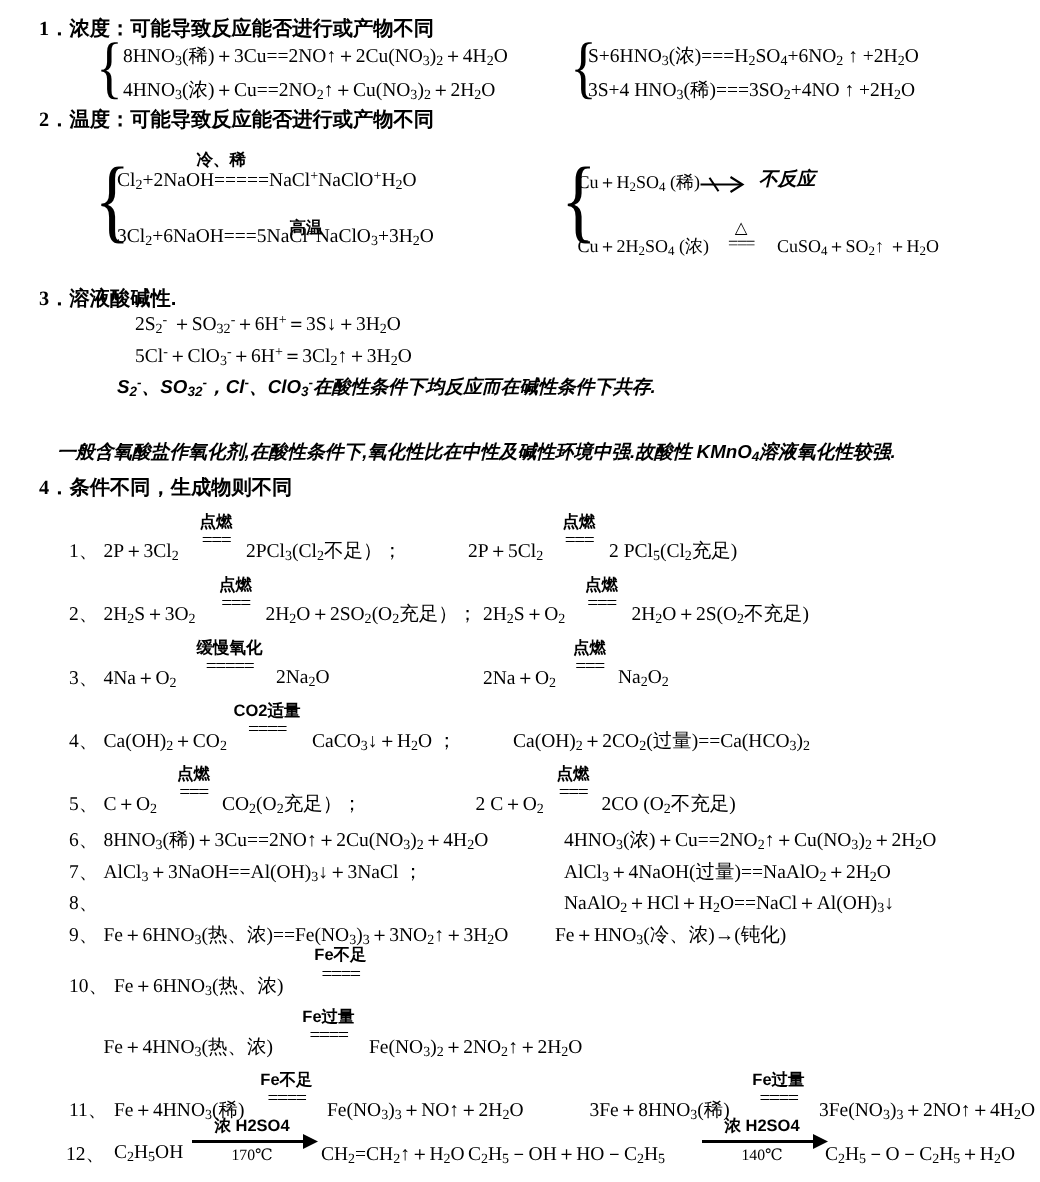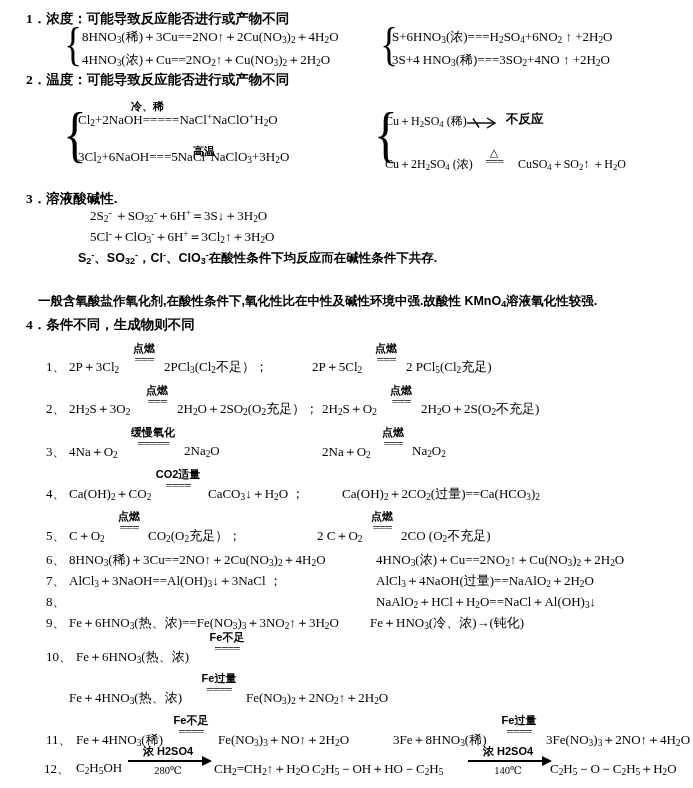--- a/index.html
+++ b/index.html
@@ -45,20 +45,21 @@
     font-family: "Liberation Sans", "DejaVu Sans", sans-serif;
     font-weight: bold;
     font-size: 12.5px;
   }
   .para {
     position: absolute;
     font-family: "Liberation Sans", "DejaVu Sans", sans-serif;
     font-weight: bold;
     font-size: 12.5px;
     white-space: nowrap;
+    font-style: italic;
   }
   sub { font-size: 0.72em; vertical-align: -0.25em; }
   sup { font-size: 0.72em; vertical-align: 0.42em; }
 
   
   .brace {
     position: absolute;
     font-size: 46px;
     line-height: 46px;
     font-family: "Liberation Serif", "DejaVu Serif", serif;
@@ -312,21 +313,21 @@
     <span class="top">Fe过量</span>
     <span class="bot">====</span>
   </div>
   <div class="eq" style="left:546px; top:731px;">3Fe(NO<sub>3</sub>)<sub>3</sub>＋2NO↑＋4H<sub>2</sub>O</div>
 
   <div class="eq" style="left:44px; top:760px;">12、</div>
   <div class="eq" style="left:76px; top:760px;">C<sub>2</sub>H<sub>5</sub>OH</div>
   <div class="arrowcond" style="left:122px; top:746px;">
     <span class="above">浓 H2SO4</span>
     <span class="arrowline"></span>
-    <span class="below">280℃</span>
+    <span class="below">170℃</span>
   </div>
   <div class="eq" style="left:214px; top:760px;">CH<sub>2</sub>=CH<sub>2</sub>↑＋H<sub>2</sub>O</div>
   <div class="eq" style="left:312px; top:760px;">C<sub>2</sub>H<sub>5</sub>－OH＋HO－C<sub>2</sub>H<sub>5</sub></div>
   <div class="arrowcond" style="left:462px; top:746px;">
     <span class="above">浓 H2SO4</span>
     <span class="arrowline"></span>
     <span class="below">140℃</span>
   </div>
   <div class="eq" style="left:550px; top:760px;">C<sub>2</sub>H<sub>5</sub>－O－C<sub>2</sub>H<sub>5</sub>＋H<sub>2</sub>O</div>
 

